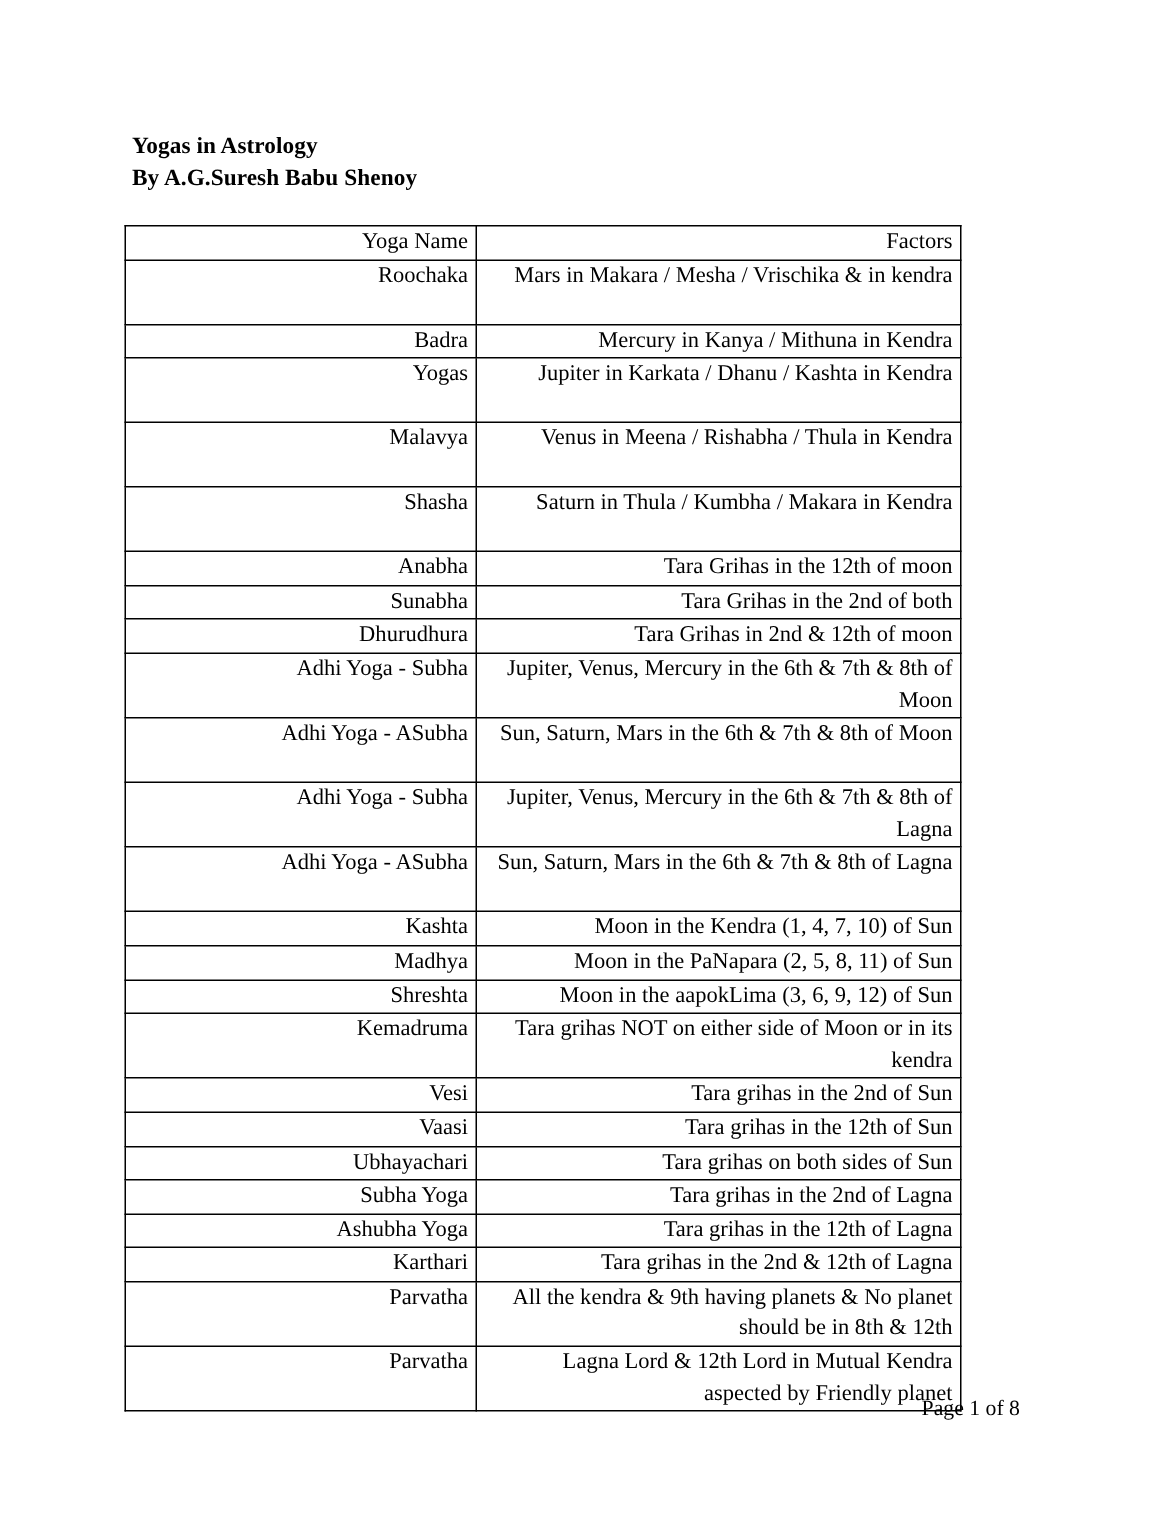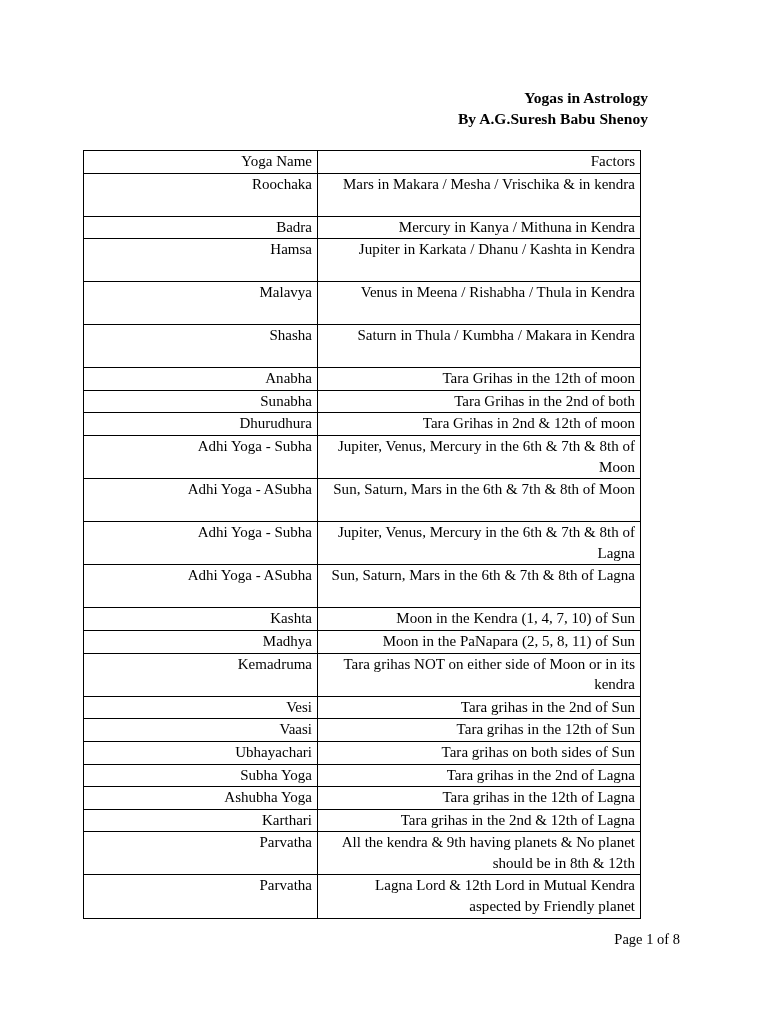--- a/index.html
+++ b/index.html
@@ -23,21 +23,20 @@
     height: 1024px;
     box-sizing: border-box;
   }
 
   
   .doc-header {
     position: absolute;
     left: 88px;
     top: 88px;
     width: 560px;
-    text-align: right;
   }
   .doc-title,
   .doc-author {
     font-size: 15.5px;
     font-weight: bold;
     line-height: 20.5px;
     letter-spacing: 0.05px;
     white-space: nowrap;
   }
 
@@ -116,21 +115,21 @@
       <tbody id="table-body">
           <tr class="row-2">
             <td class="name">Roochaka</td>
             <td class="fact">Mars in Makara / Mesha / Vrischika &amp; in kendra</td>
           </tr>
           <tr class="row-1">
             <td class="name">Badra</td>
             <td class="fact">Mercury in Kanya / Mithuna in Kendra</td>
           </tr>
           <tr class="row-2">
-            <td class="name">Hamsa</td>
+            <td class="name">Yogas</td>
             <td class="fact">Jupiter in Karkata / Dhanu / Kashta in Kendra</td>
           </tr>
           <tr class="row-2">
             <td class="name">Malavya</td>
             <td class="fact">Venus in Meena / Rishabha / Thula in Kendra</td>
           </tr>
           <tr class="row-2">
             <td class="name">Shasha</td>
             <td class="fact">Saturn in Thula / Kumbha / Makara in Kendra</td>
           </tr>
@@ -162,20 +161,24 @@
             <td class="name">Adhi Yoga - ASubha</td>
             <td class="fact">Sun, Saturn, Mars in the 6th &amp; 7th &amp; 8th of Lagna</td>
           </tr>
           <tr class="row-1">
             <td class="name">Kashta</td>
             <td class="fact">Moon in the Kendra (1, 4, 7, 10) of Sun</td>
           </tr>
           <tr class="row-1">
             <td class="name">Madhya</td>
             <td class="fact">Moon in the PaNapara (2, 5, 8, 11) of Sun</td>
+          </tr>
+          <tr class="row-1">
+            <td class="name">Shreshta</td>
+            <td class="fact">Moon in the aapokLima (3, 6, 9, 12) of Sun</td>
           </tr>
           <tr class="row-2">
             <td class="name">Kemadruma</td>
             <td class="fact">Tara grihas NOT on either side of Moon or in its kendra</td>
           </tr>
           <tr class="row-1">
             <td class="name">Vesi</td>
             <td class="fact">Tara grihas in the 2nd of Sun</td>
           </tr>
           <tr class="row-1">

